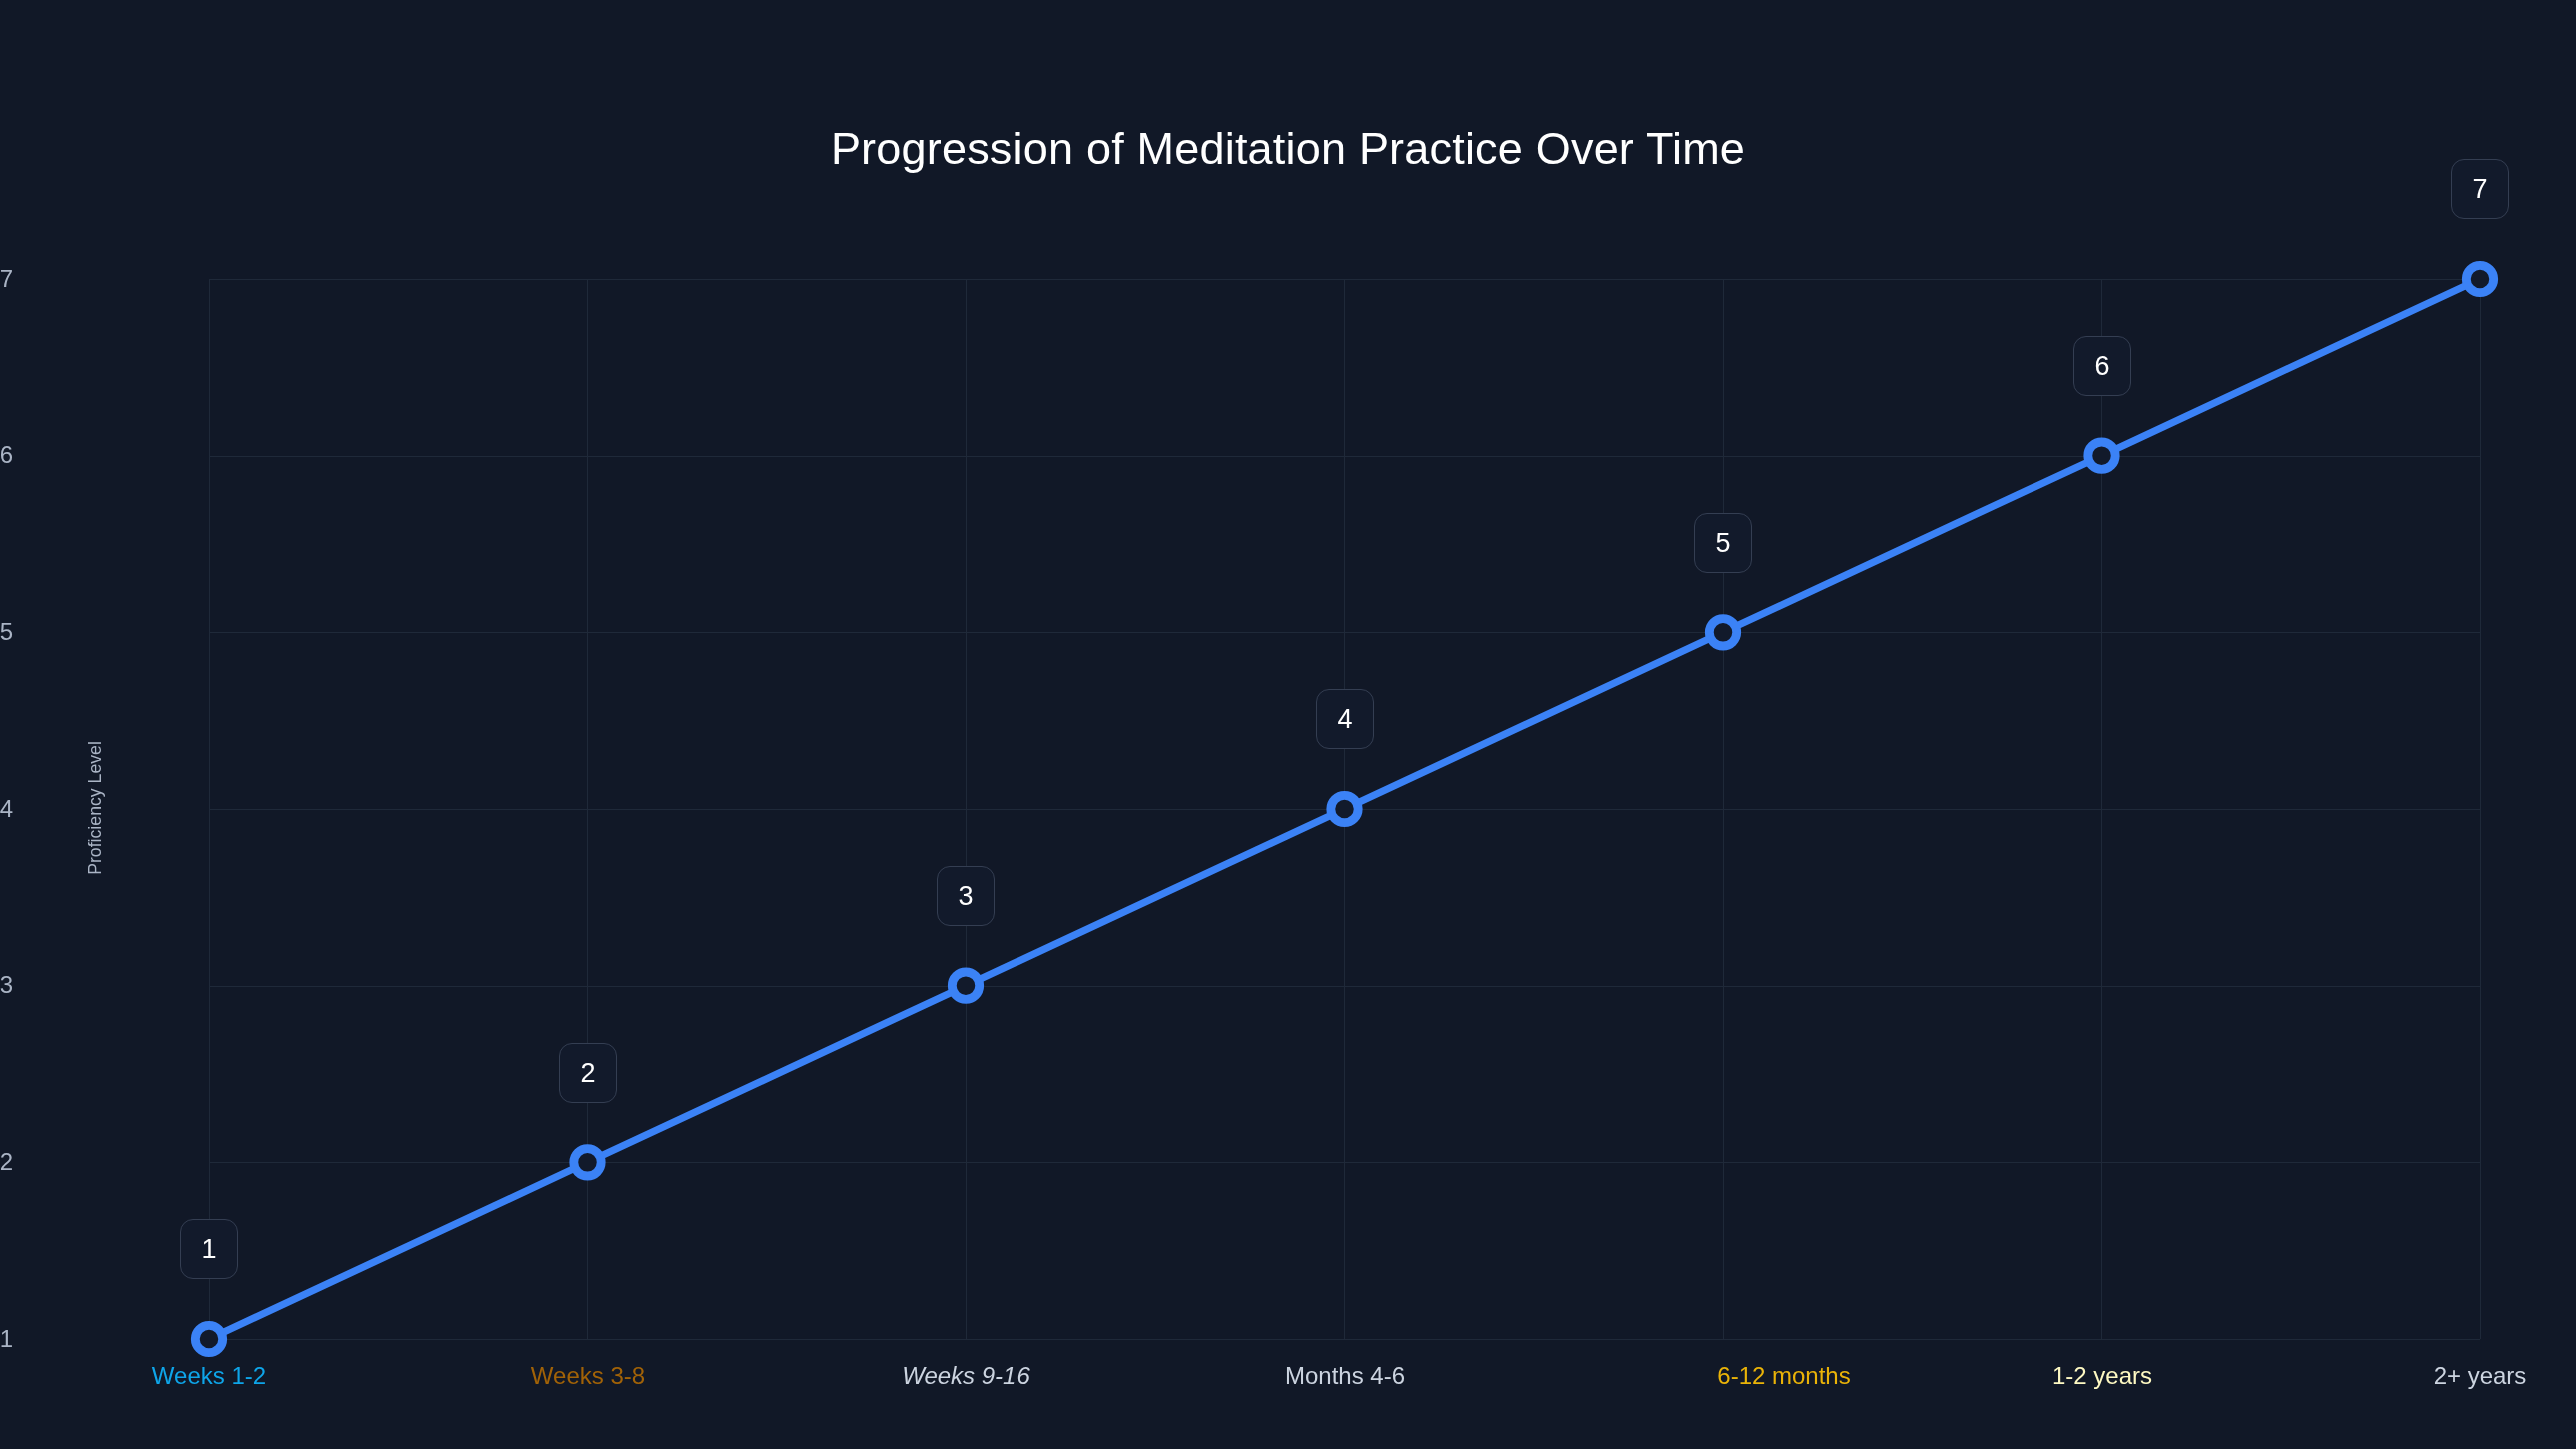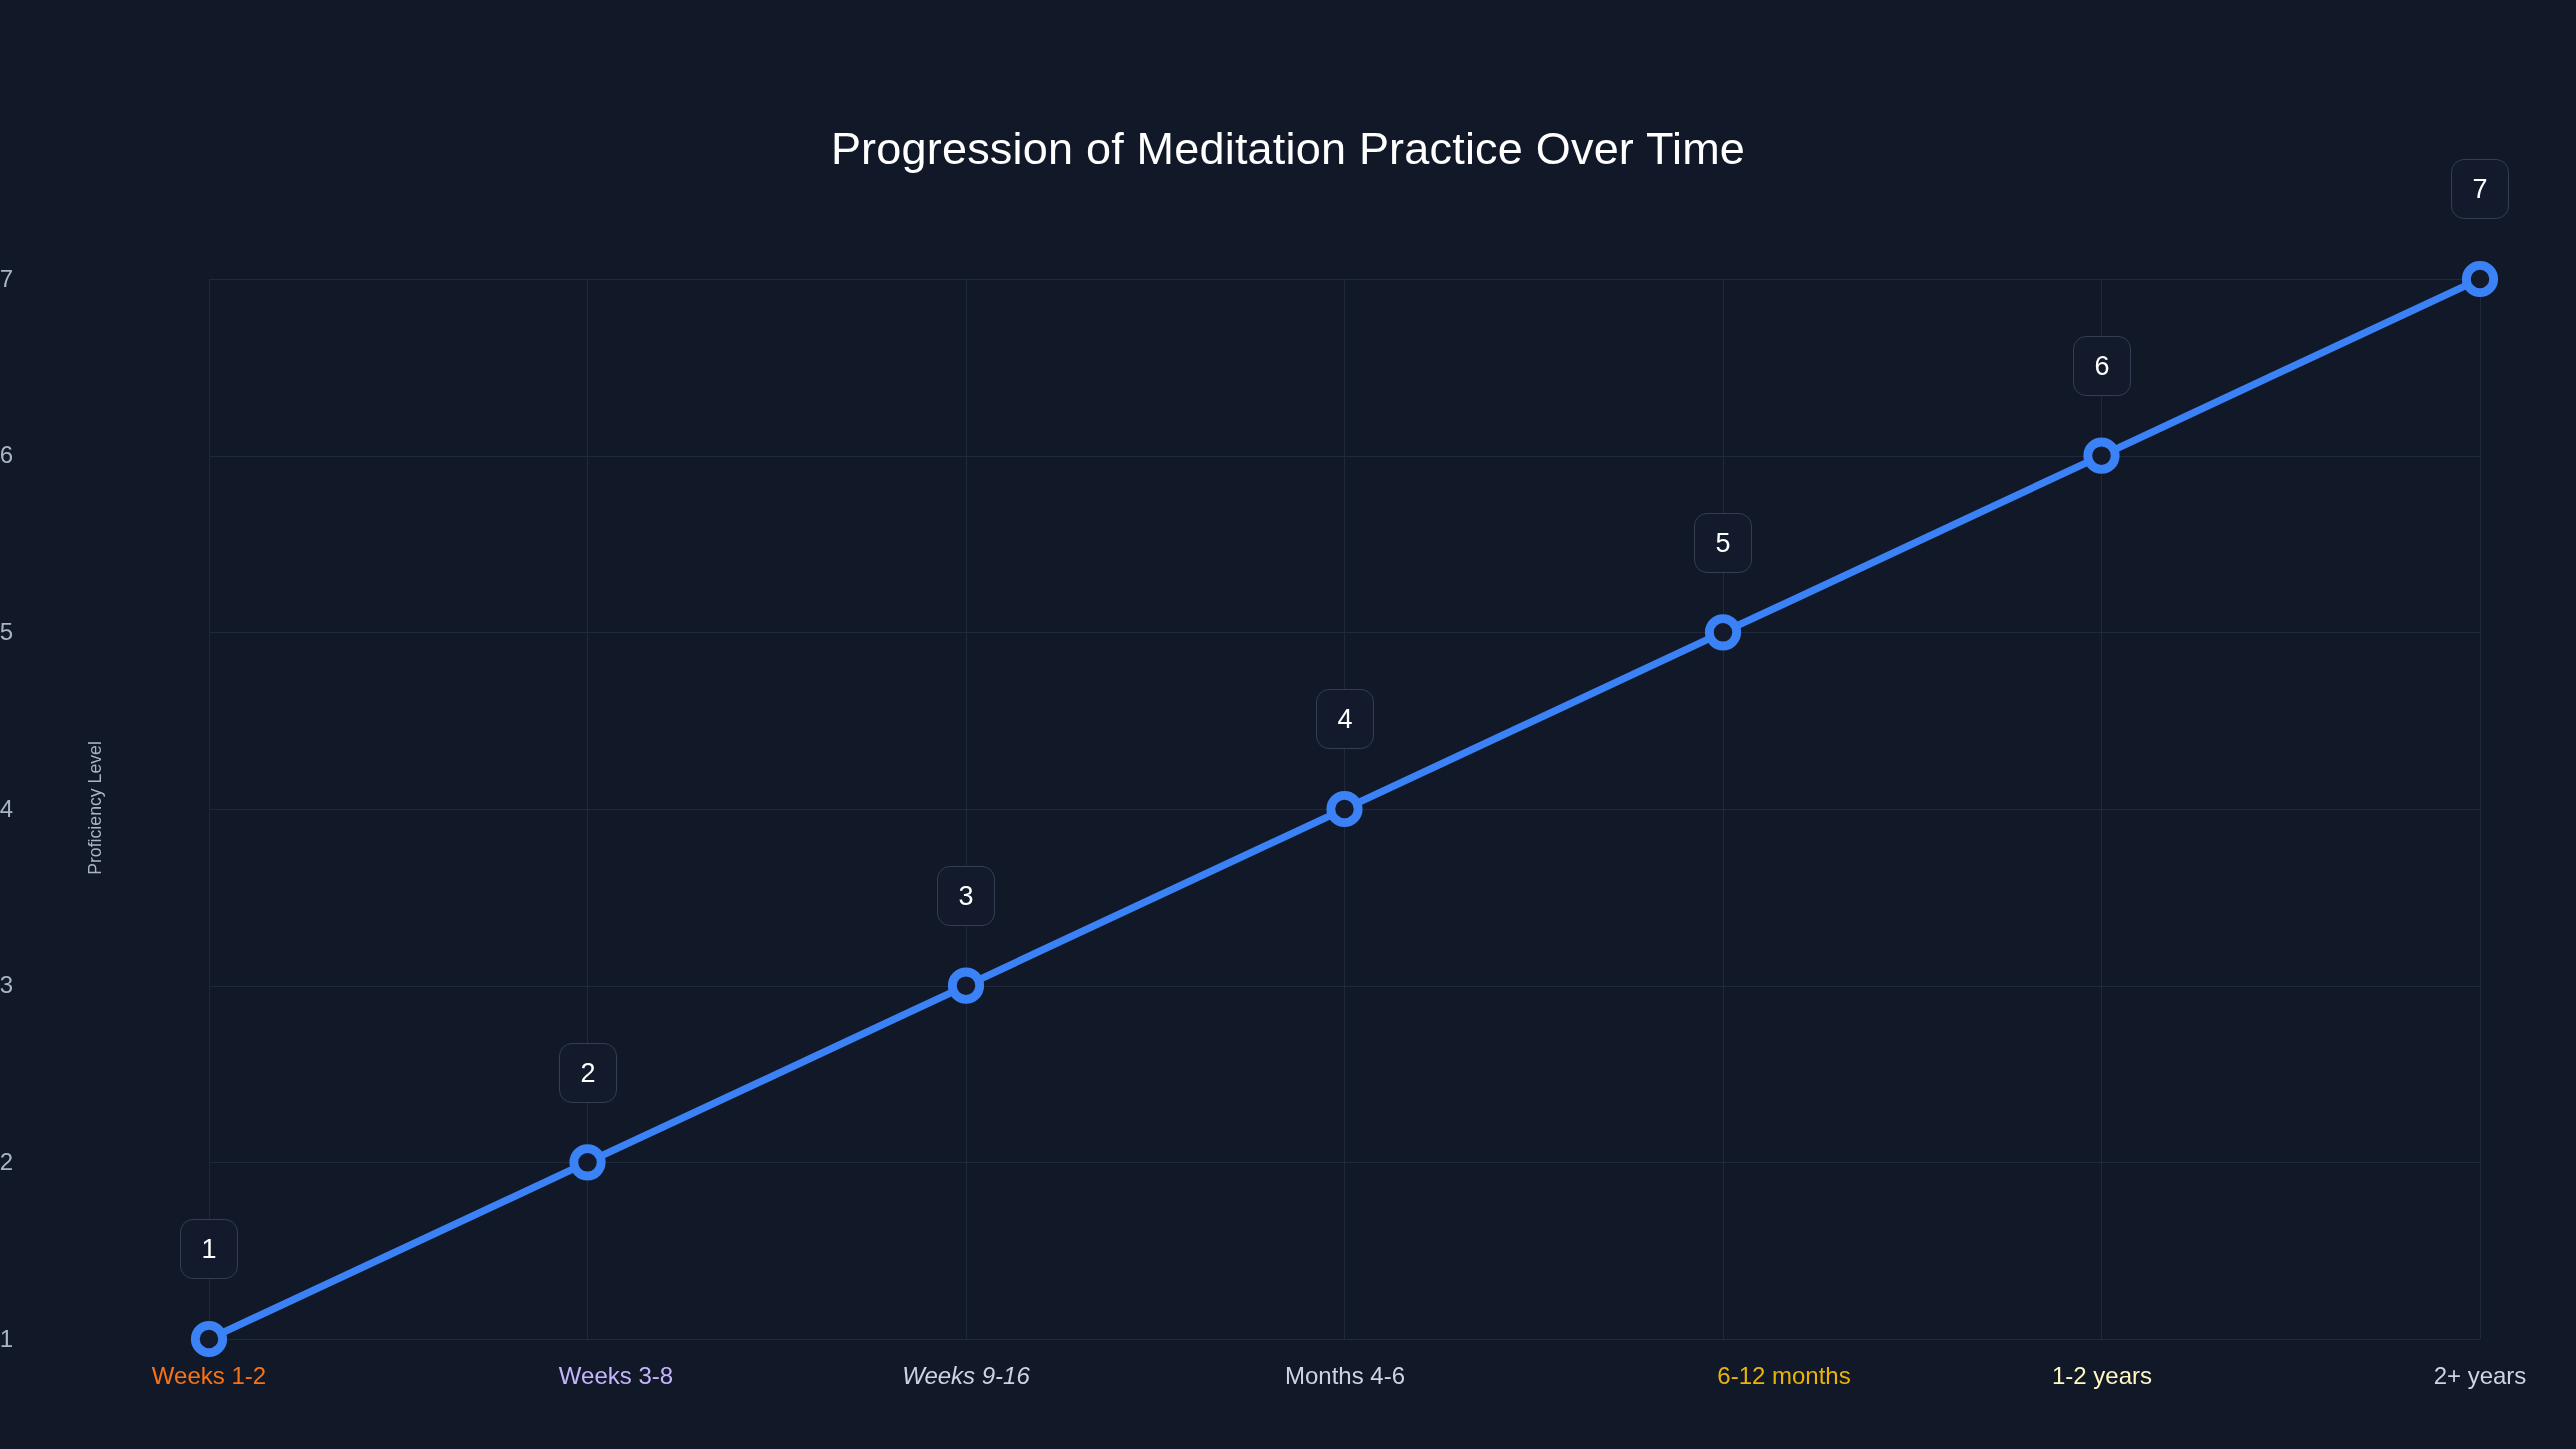--- a/index.html
+++ b/index.html
@@ -129,22 +129,22 @@
   <div id="y-tick-labels">
       <div class="ytick" style="top: 1306px; color: rgb(170, 180, 197);">1</div>
       <div class="ytick" style="top: 1129px; color: rgb(170, 180, 197);">2</div>
       <div class="ytick" style="top: 952px; color: rgb(170, 180, 197);">3</div>
       <div class="ytick" style="top: 776px; color: rgb(170, 180, 197);">4</div>
       <div class="ytick" style="top: 599px; color: rgb(170, 180, 197);">5</div>
       <div class="ytick" style="top: 422px; color: rgb(170, 180, 197);">6</div>
       <div class="ytick" style="top: 246px; color: rgb(170, 180, 197);">7</div>
     </div>
   <div id="x-tick-labels">
-      <div class="xtick" style="left: 209px; color: #f97316;">Weeks 1-2</div>
-      <div class="xtick" style="left: 616px; color: #c4b5fd;">Weeks 3-8</div>
+      <div class="xtick" style="left: 209px; color: #0ea5e9;">Weeks 1-2</div>
+      <div class="xtick" style="left: 588px; color: #a16207;">Weeks 3-8</div>
       <div class="xtick" style="left: 966px; color: rgb(204, 212, 224); font-style: italic;">Weeks 9-16</div>
       <div class="xtick" style="left: 1345px; color: rgb(204, 212, 224);">Months 4-6</div>
       <div class="xtick" style="left: 1784px; color: #eab308;">6-12 months</div>
       <div class="xtick" style="left: 2102px; color: #fef9c3;">1-2 years</div>
       <div class="xtick" style="left: 2480px; color: rgb(204, 212, 224);">2+ years</div>
     </div>
 
   <div id="plot-area">
     <div id="grid-h">
         <div class="gridline-h" style="top: 1060px; background: rgb(31, 41, 57);"></div>

